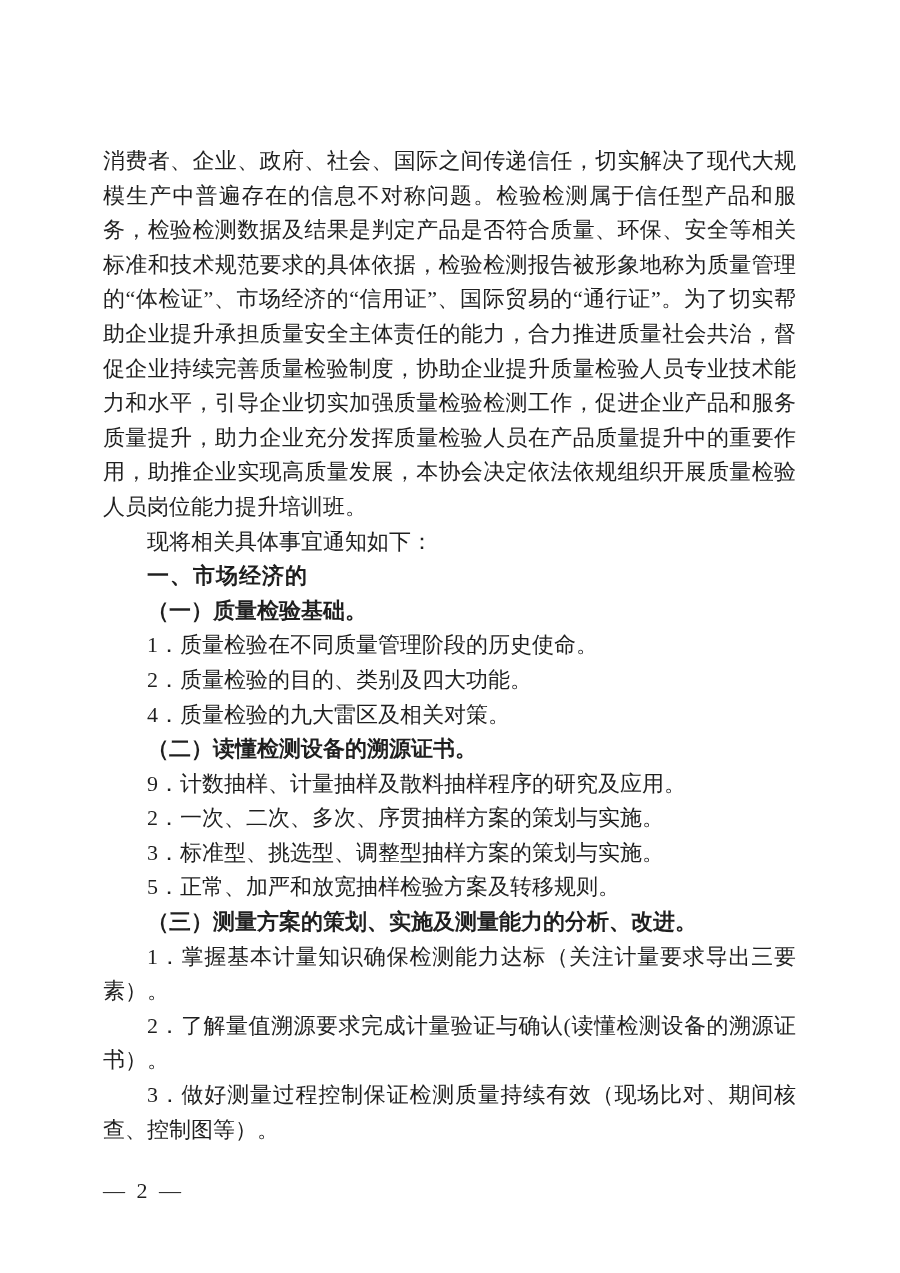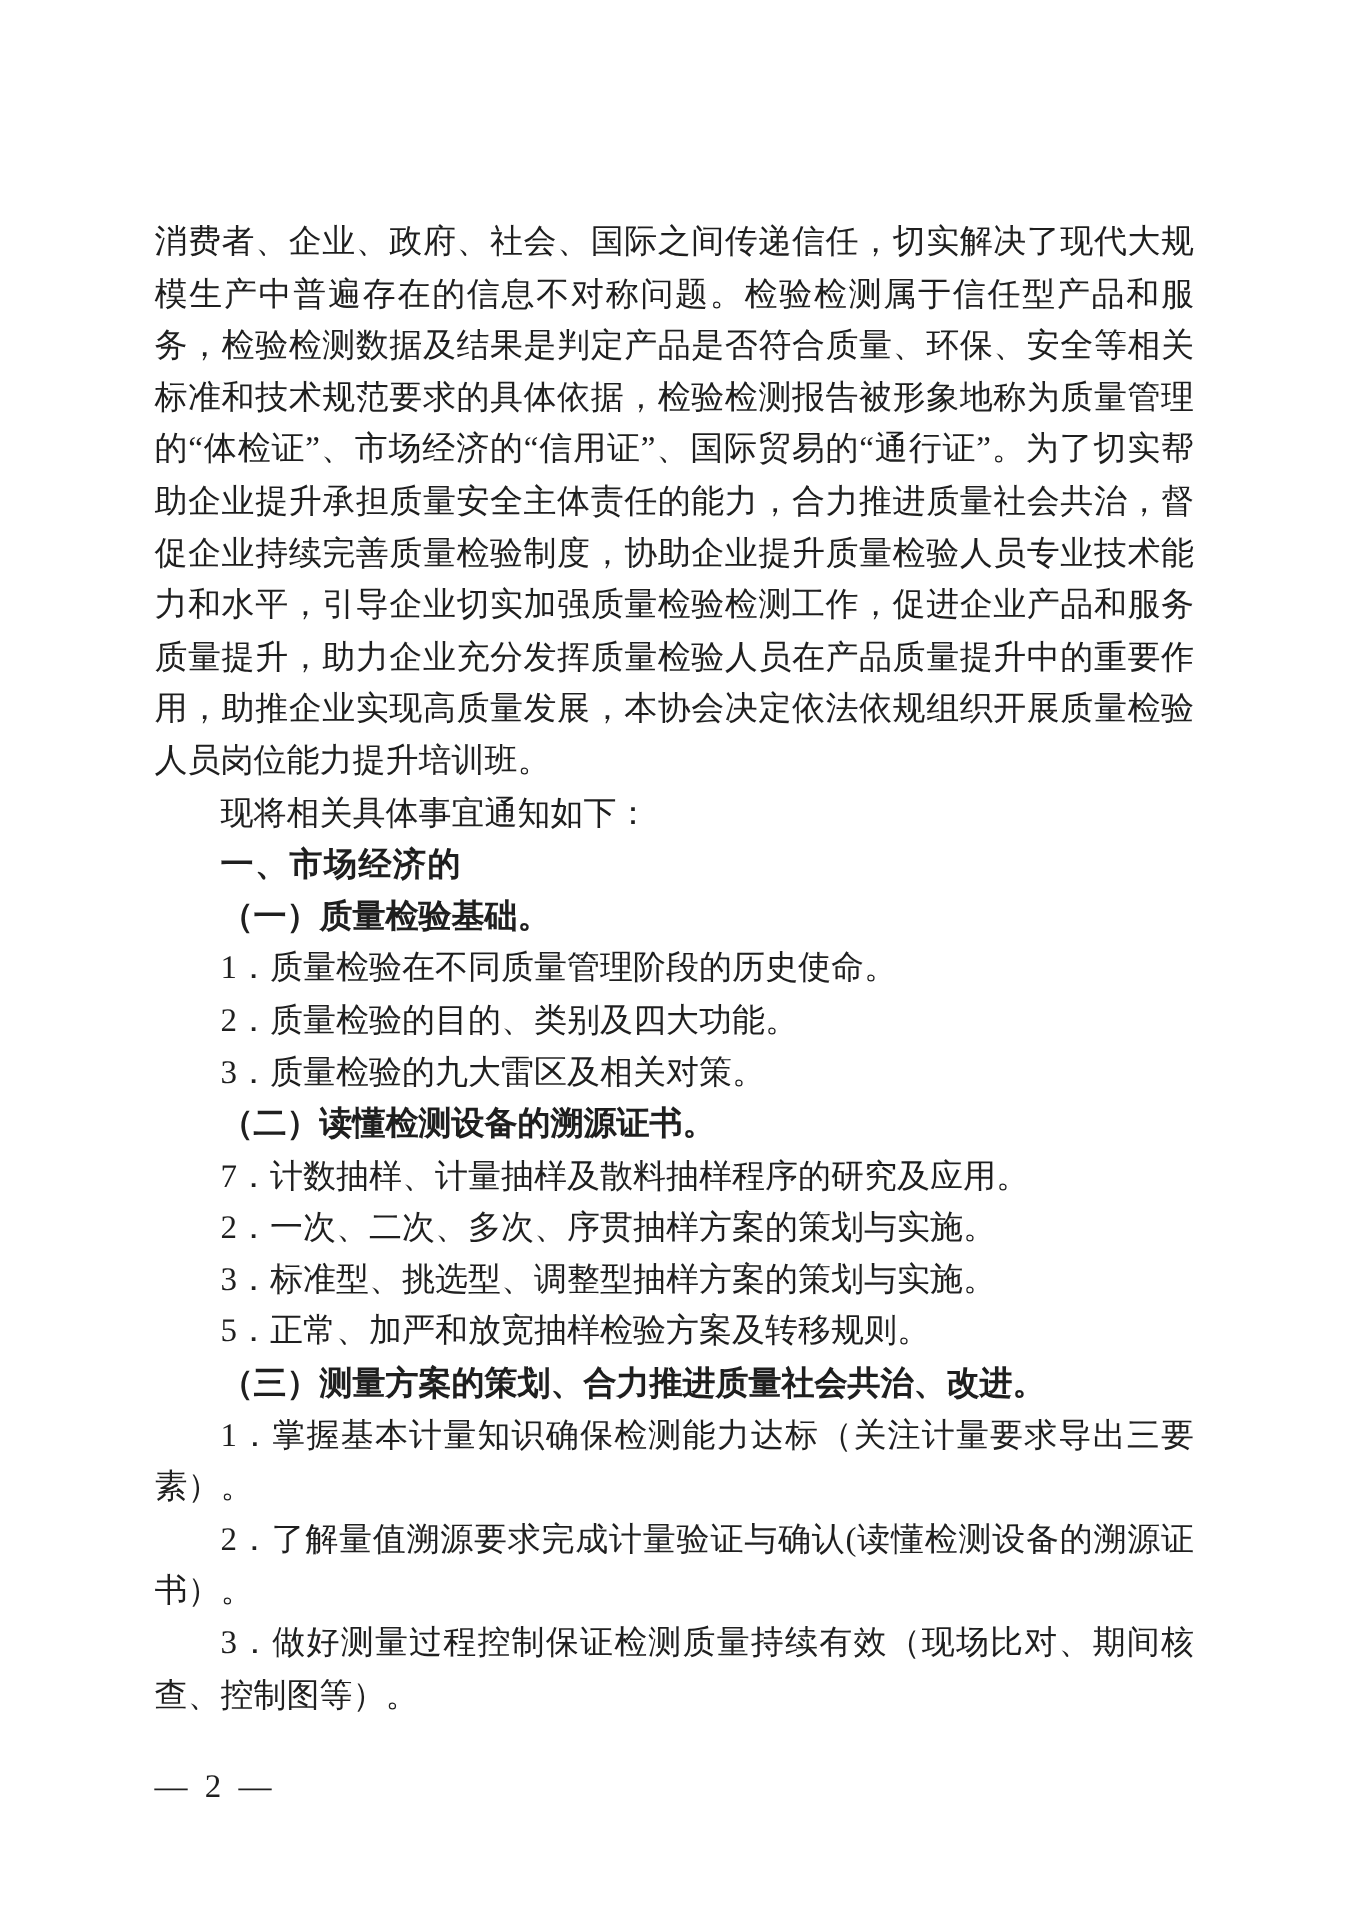--- a/index.html
+++ b/index.html
@@ -61,28 +61,28 @@
 
 <div class="page">
   <div class="content">
     <p class="cont">消费者、企业、政府、社会、国际之间传递信任，切实解决了现代大规模生产中普遍存在的信息不对称问题。检验检测属于信任型产品和服务，检验检测数据及结果是判定产品是否符合质量、环保、安全等相关标准和技术规范要求的具体依据，检验检测报告被形象地称为质量管理的“体检证”、市场经济的“信用证”、国际贸易的“通行证”。为了切实帮助企业提升承担质量安全主体责任的能力，合力推进质量社会共治，督促企业持续完善质量检验制度，协助企业提升质量检验人员专业技术能力和水平，引导企业切实加强质量检验检测工作，促进企业产品和服务质量提升，助力企业充分发挥质量检验人员在产品质量提升中的重要作用，助推企业实现高质量发展，本协会决定依法依规组织开展质量检验人员岗位能力提升培训班。</p>
     <p>现将相关具体事宜通知如下：</p>
     <p class="hd-hei">一、市场经济的</p>
 
     <p class="hd">（一）质量检验基础。</p>
     <p>1．质量检验在不同质量管理阶段的历史使命。</p>
     <p>2．质量检验的目的、类别及四大功能。</p>
-    <p>3．质量检验的九大雷区及相关对策。</p>
+    <p>4．质量检验的九大雷区及相关对策。</p>
 
     <p class="hd">（二）读懂检测设备的溯源证书。</p>
-    <p>7．计数抽样、计量抽样及散料抽样程序的研究及应用。</p>
+    <p>9．计数抽样、计量抽样及散料抽样程序的研究及应用。</p>
     <p>2．一次、二次、多次、序贯抽样方案的策划与实施。</p>
     <p>3．标准型、挑选型、调整型抽样方案的策划与实施。</p>
     <p>5．正常、加严和放宽抽样检验方案及转移规则。</p>
 
-    <p class="hd">（三）测量方案的策划、合力推进质量社会共治、改进。</p>
+    <p class="hd">（三）测量方案的策划、实施及测量能力的分析、改进。</p>
     <p>1．掌握基本计量知识确保检测能力达标（关注计量要求导出三要素）。</p>
     <p>2．了解量值溯源要求完成计量验证与确认(读懂检测设备的溯源证书）。</p>
     <p>3．做好测量过程控制保证检测质量持续有效（现场比对、期间核查、控制图等）。</p>
   </div>
 
   <div class="pageno">— 2 —</div>
 </div>
 
 </body></html>

